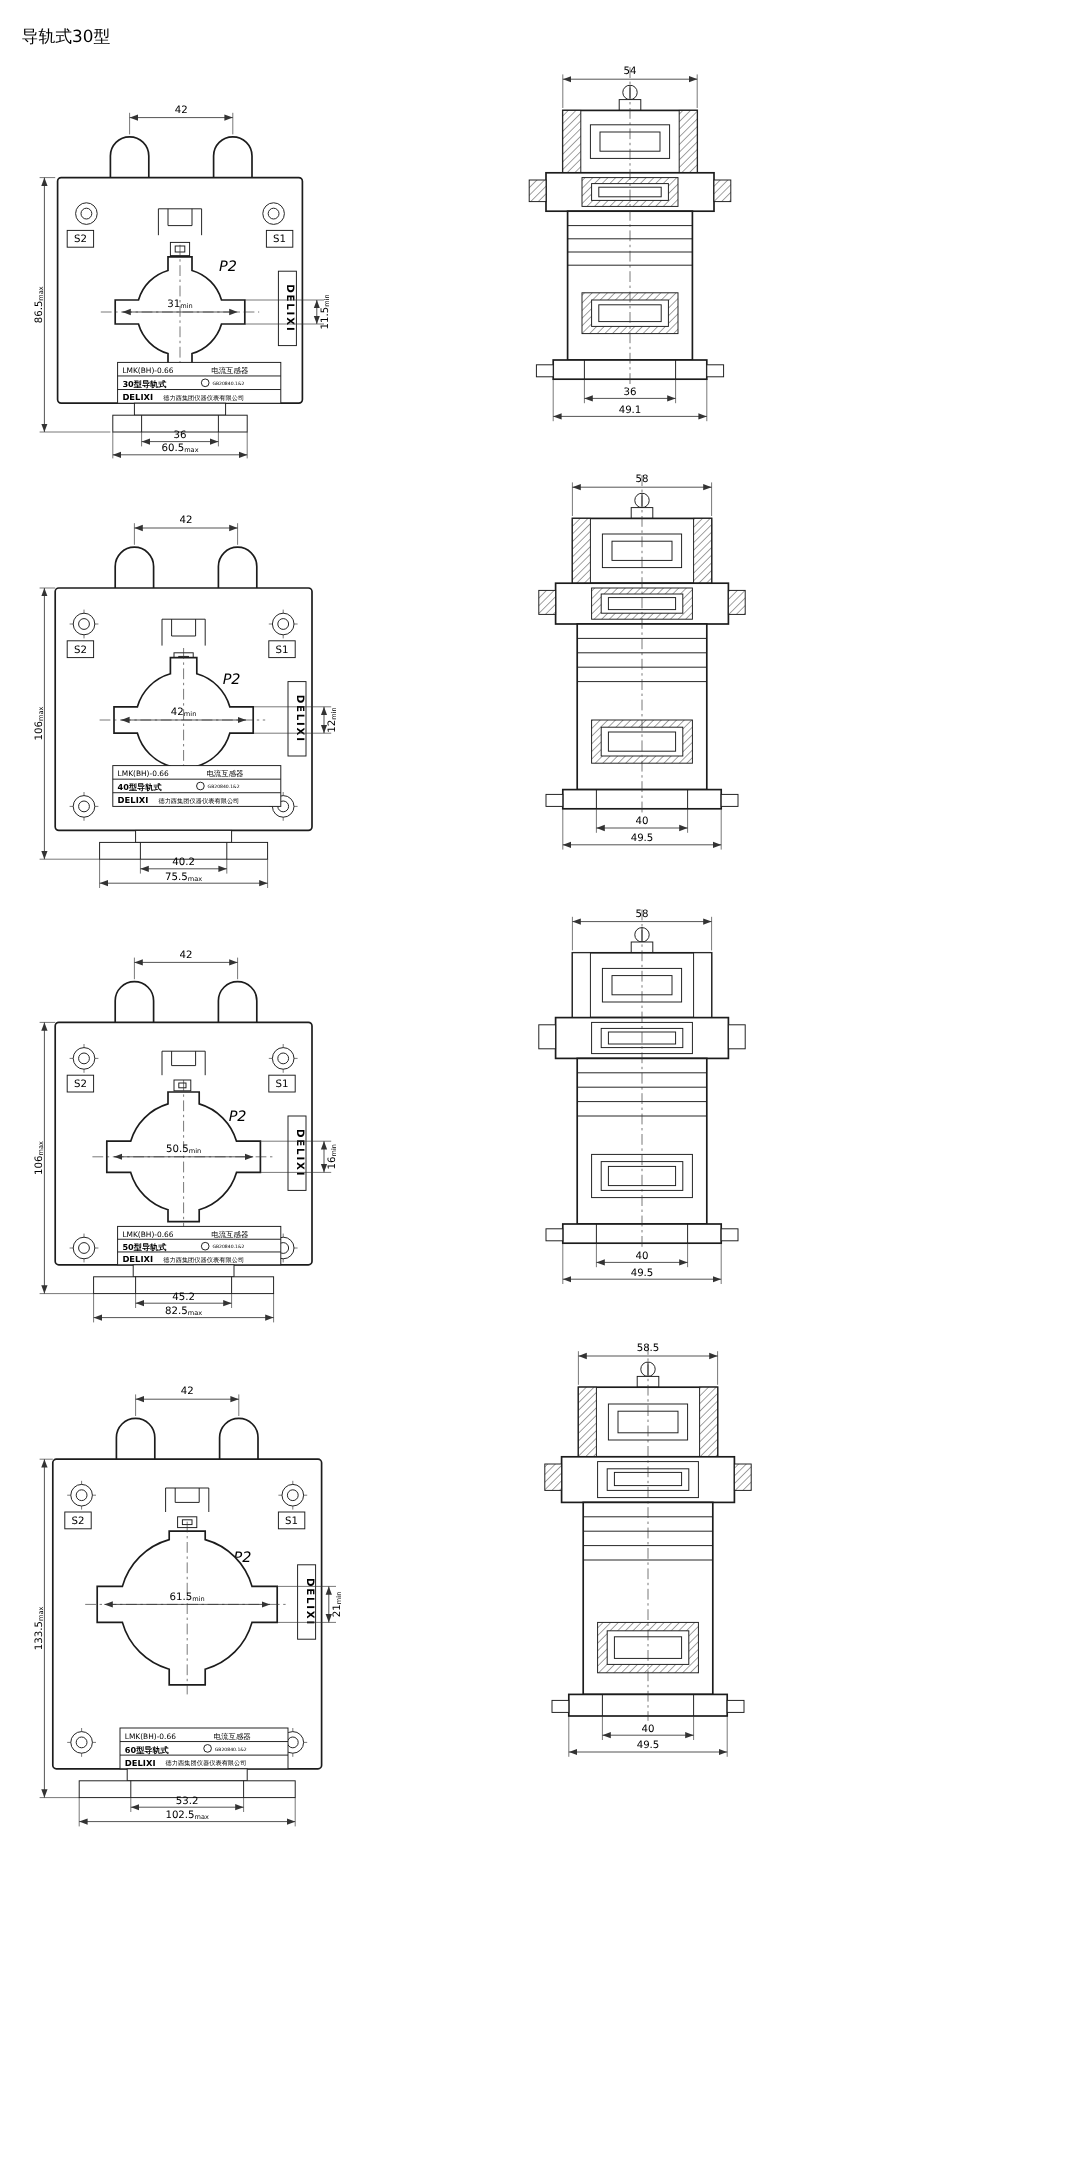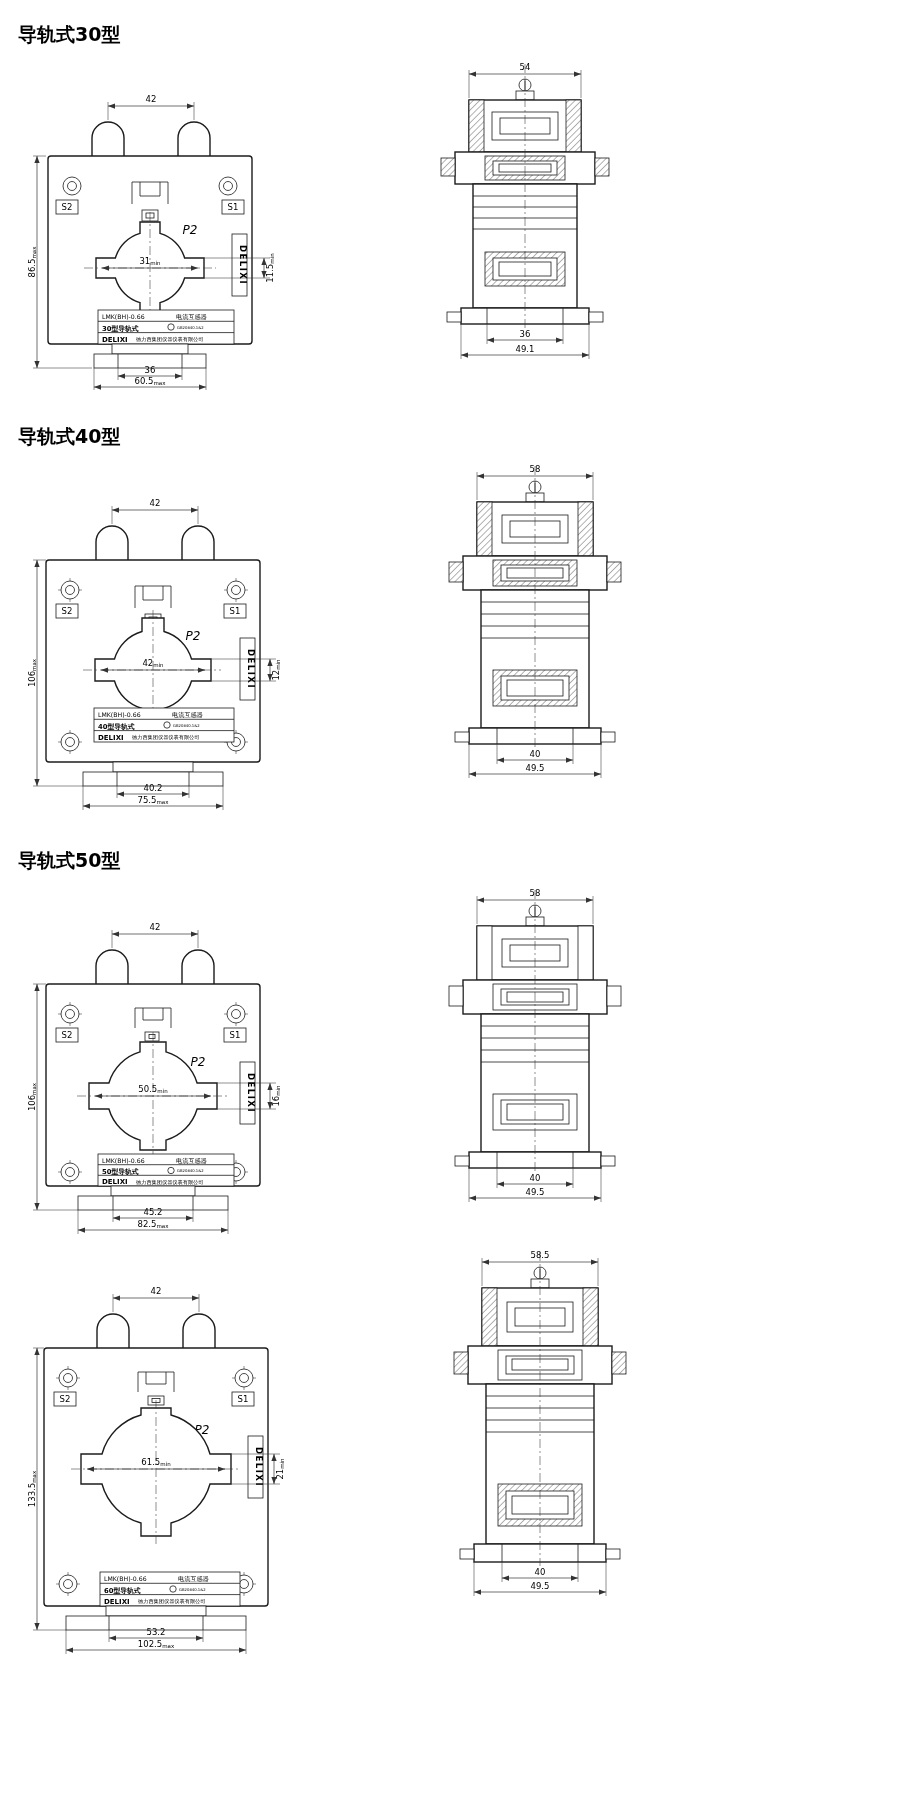--- a/index.html
+++ b/index.html
@@ -1,18 +1,18 @@
 <!DOCTYPE html>
 <html><head>
 <meta charset="utf-8">
 <style>
   html,body{margin:0;padding:0;background:#fff}
   body{width:900px;font-family:"DejaVu Sans","Liberation Sans",sans-serif}
   .page{padding:6px 0 24px 0}
-  .title{font-size:19px;font-weight:bold;color:#000;margin:28px 0 8px 18px}
+  .title{font-size:14px;font-weight:normal;color:#000;margin:28px 0 8px 18px}
   .sec1 .title{margin-top:16px}
   .views{display:flex;align-items:flex-start;padding-left:28px}
   .side-wrap{margin-left:150px}
   svg{display:block;overflow:visible}
   .ln{fill:#fff;stroke:#1c1c1c;stroke-width:1.4}
   .tn{fill:none;stroke:#1c1c1c;stroke-width:0.8}
   .tw{fill:#fff;stroke:#1c1c1c;stroke-width:0.8}
   .ht{stroke:#1c1c1c;stroke-width:0.8}
   .dim{stroke:#333;stroke-width:0.7;fill:none}
   .ext{stroke:#333;stroke-width:0.55;fill:none}
@@ -198,21 +198,20 @@
         <line class="ext" x1="161" y1="268" x2="161" y2="303"></line>
         <line class="dim" x1="33" y1="299" x2="161" y2="299" marker-start="url(#a1s)" marker-end="url(#a1s)"></line>
         <text class="dt" x="97" y="296">49.1</text>
       </g>
     </svg>
     </div>
   </div>
 </section>
 
 <section>
-  <h2 class="title">导轨式40型</h2>
   <div class="views">
     <svg width="260" height="362" viewBox="0 0 260 362">
       <defs>
         <marker id="a2f" viewBox="0 0 8 8" refX="8" refY="4" markerWidth="7" markerHeight="7" markerUnits="userSpaceOnUse" orient="auto-start-reverse">
               <path d="M0,1 L8,4 L0,7 Z" fill="#333"></path>
             </marker>
       </defs>
       <g>
         <path class="ln" d="M68,104 v-20 a16,16 0 0 1 32,0 v20 z"></path>
         <path class="ln" d="M154,104 v-20 a16,16 0 0 1 32,0 v20 z"></path>
@@ -384,21 +383,20 @@
         <line class="ext" x1="163" y1="286" x2="163" y2="320"></line>
         <line class="dim" x1="31" y1="316" x2="163" y2="316" marker-start="url(#a2s)" marker-end="url(#a2s)"></line>
         <text class="dt" x="97" y="313">49.5</text>
       </g>
     </svg>
     </div>
   </div>
 </section>
 
 <section>
-  <h2 class="title">导轨式50型</h2>
   <div class="views">
     <svg width="260" height="362" viewBox="0 0 260 362">
       <defs>
         <marker id="a3f" viewBox="0 0 8 8" refX="8" refY="4" markerWidth="7" markerHeight="7" markerUnits="userSpaceOnUse" orient="auto-start-reverse">
               <path d="M0,1 L8,4 L0,7 Z" fill="#333"></path>
             </marker>
       </defs>
       <g>
         <path class="ln" d="M68,104 v-20 a16,16 0 0 1 32,0 v20 z"></path>
         <path class="ln" d="M154,104 v-20 a16,16 0 0 1 32,0 v20 z"></path>

